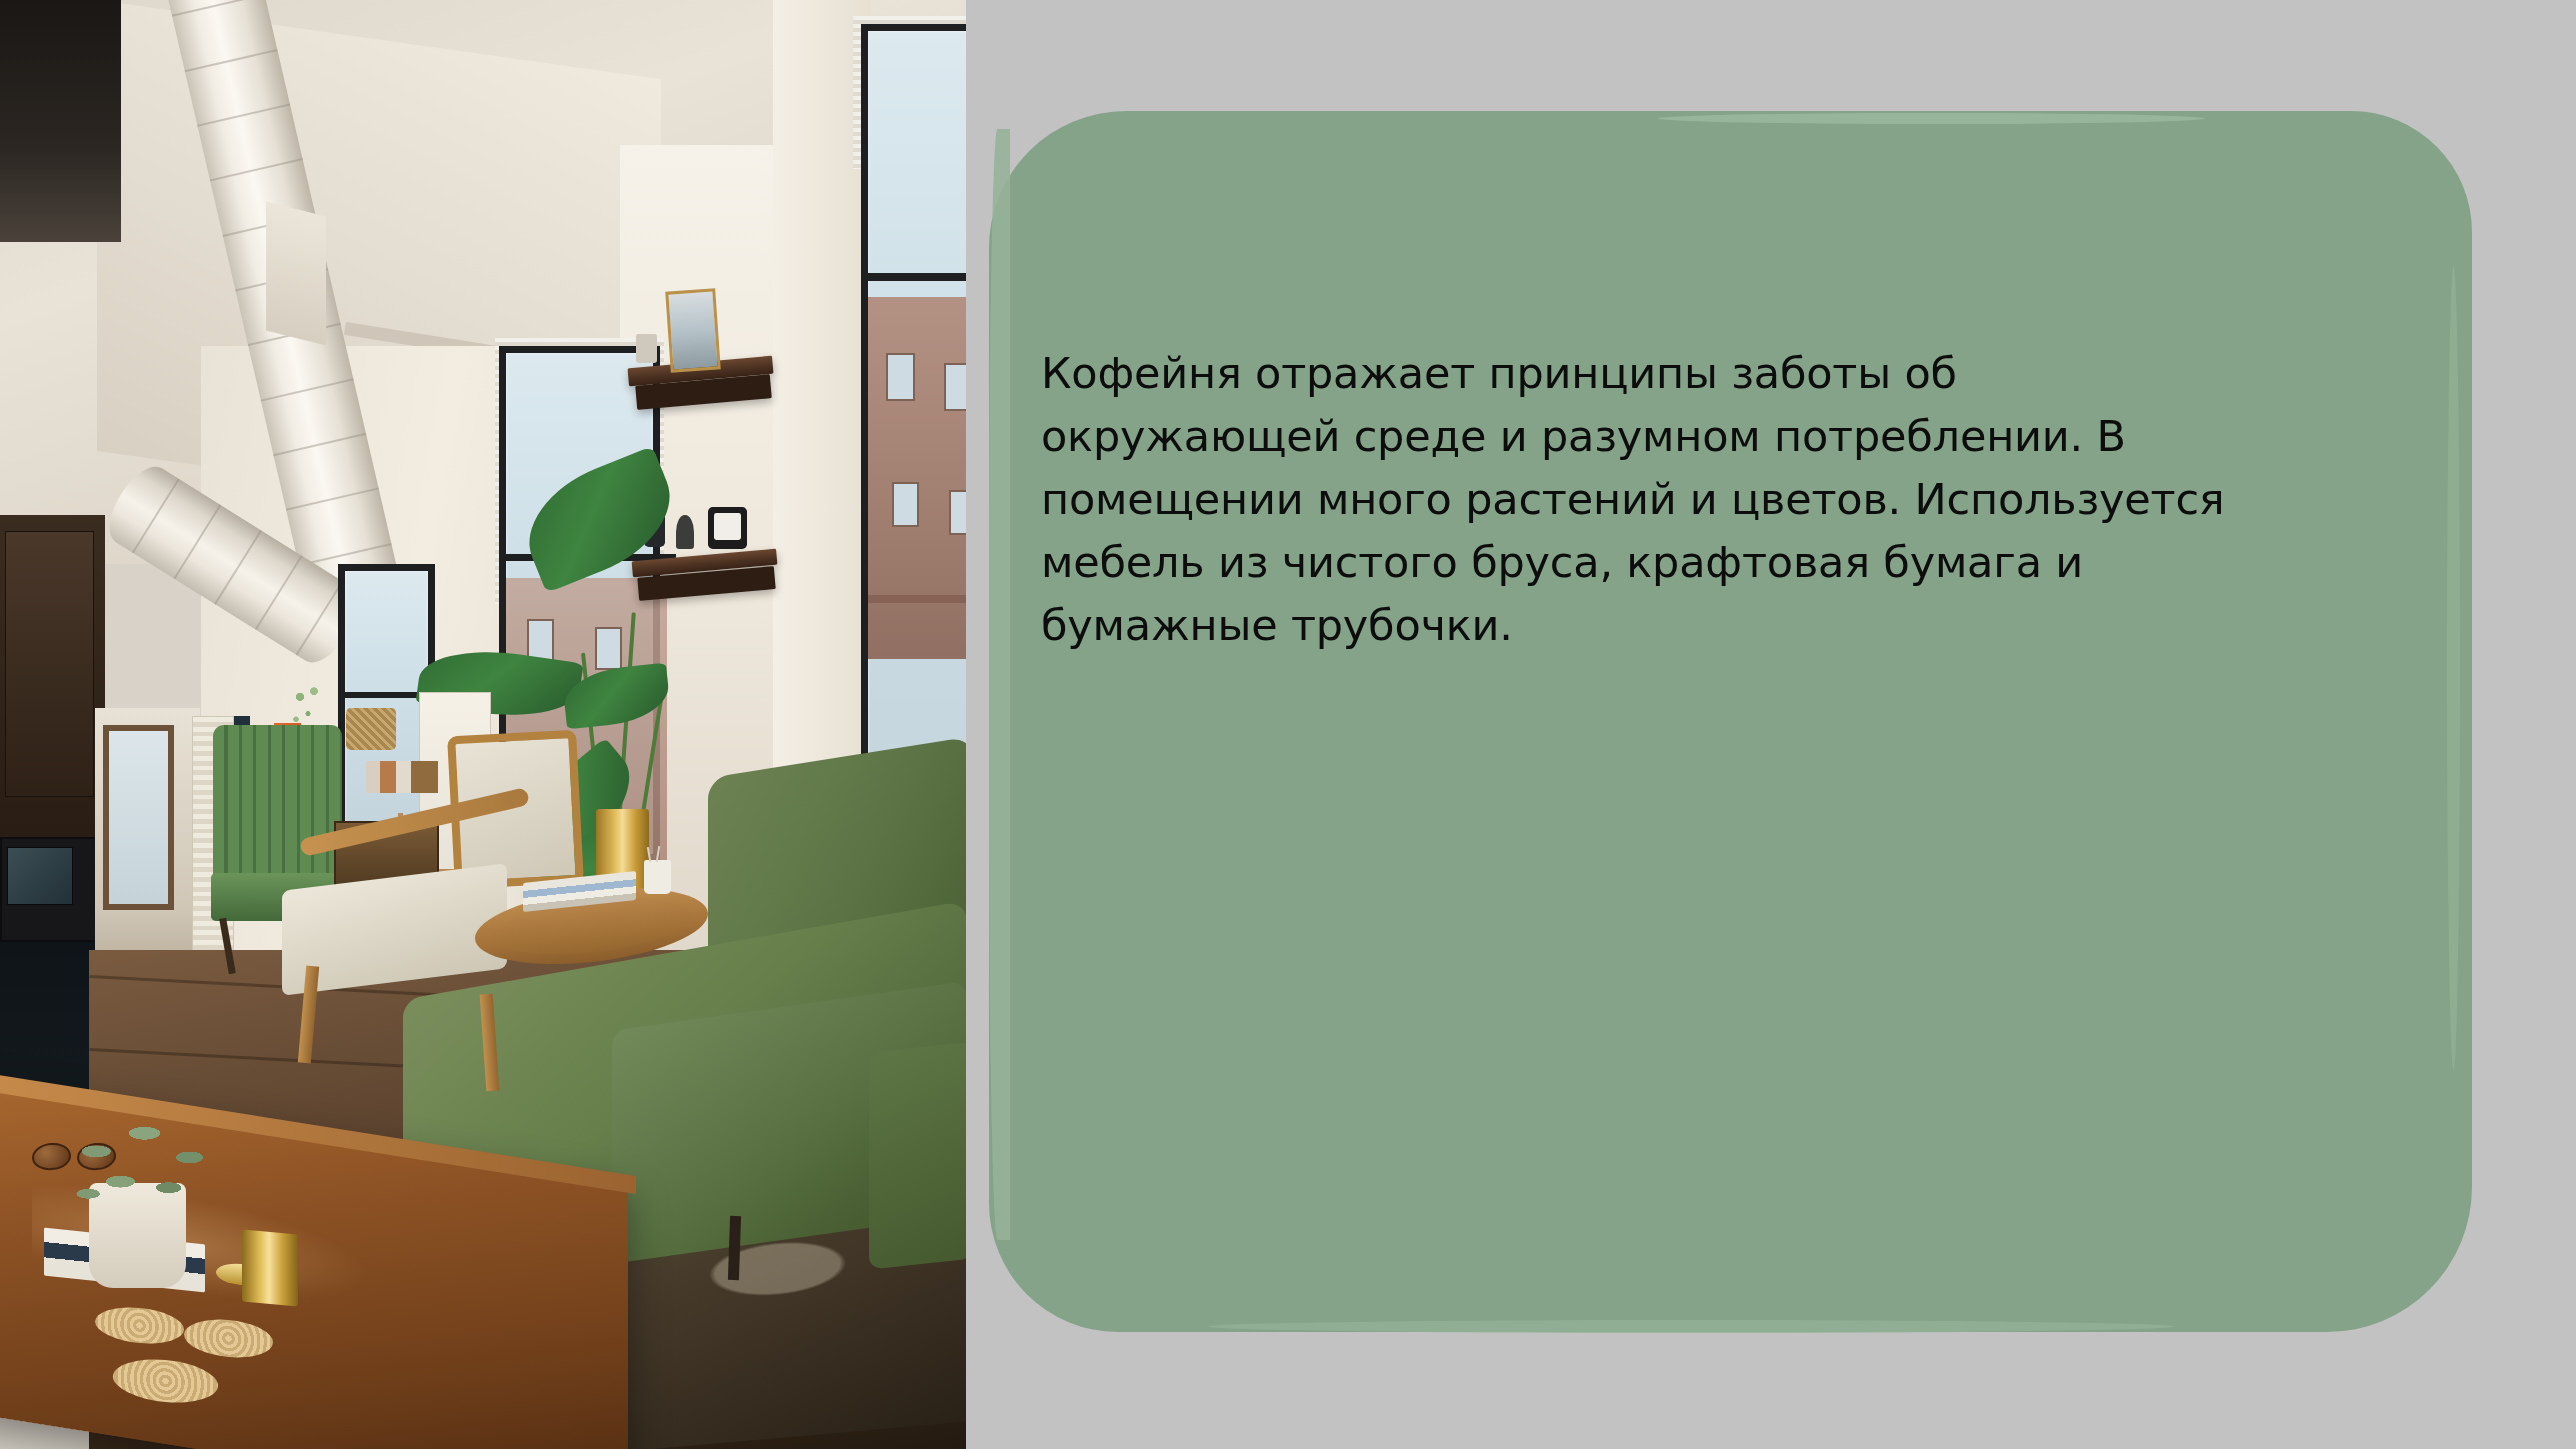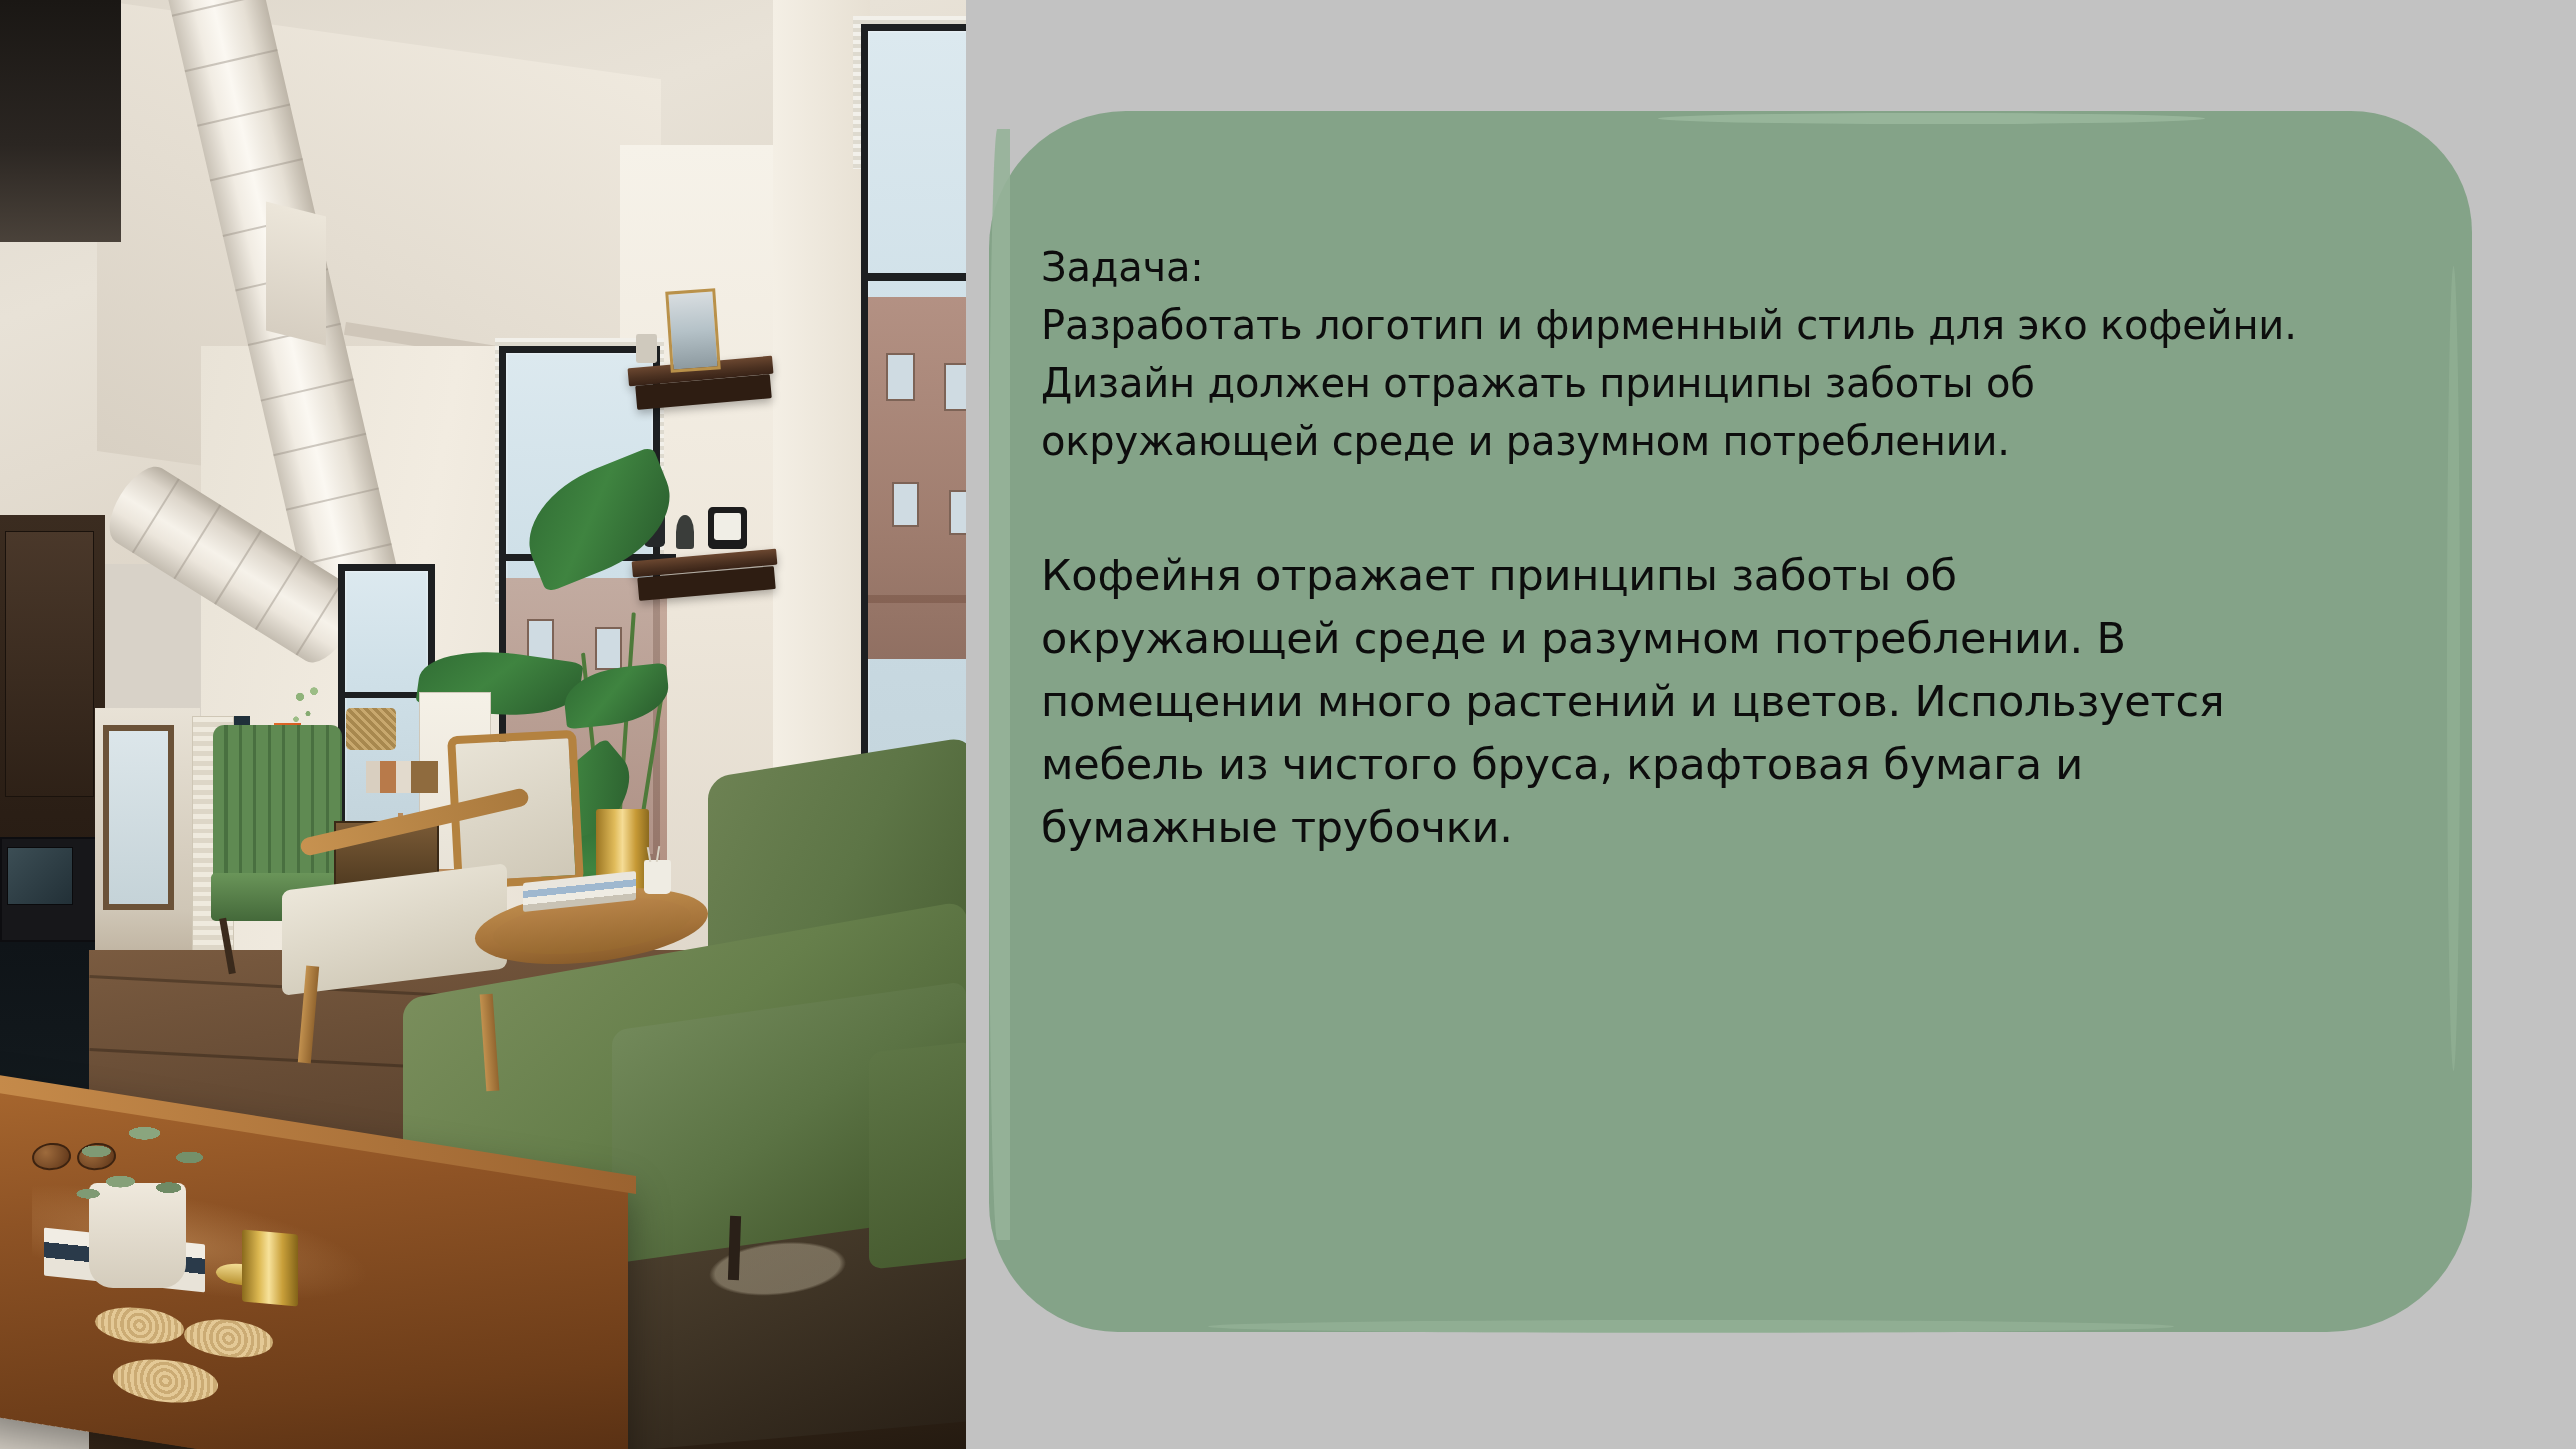--- a/index.html
+++ b/index.html
@@ -481,21 +481,21 @@
   .para-1 {
     font-size: 40px;
     line-height: 58px;
     letter-spacing: -0.2px;
     margin: 0 0 0 0;
   }
   .para-2 {
     font-size: 43px;
     line-height: 63px;
     letter-spacing: -0.2px;
-    margin: 74px 0 0 0;
+    margin: 104px 0 0 0;
     max-width: 1208px;
   }
   .para-3 {
     font-size: 36px;
     line-height: 53px;
     letter-spacing: -0.1px;
     margin: 137px 0 0 0;
     max-width: 1191px;
   }
 </style>
@@ -663,21 +663,17 @@
 
   </div>
 
   <div class="card"></div>
   <div class="card-edge-a"></div>
   <div class="card-edge-b"></div>
   <div class="card-edge-c"></div>
   <div class="card-edge-d"></div>
 
   <div class="card-text">
-    <div class="para para-1">Задача:
-Разработать логотип и фирменный стиль для эко кофейни.
-Дизайн должен отражать принципы заботы об
-окружающей среде и разумном потреблении.</div>
     <div class="para para-2">Кофейня отражает принципы заботы об окружающей среде и разумном потреблении. В помещении много растений и цветов. Используется мебель из чистого бруса, крафтовая бумага и бумажные трубочки.</div>
   </div>
 
 </div>
 
 
 </body></html>

